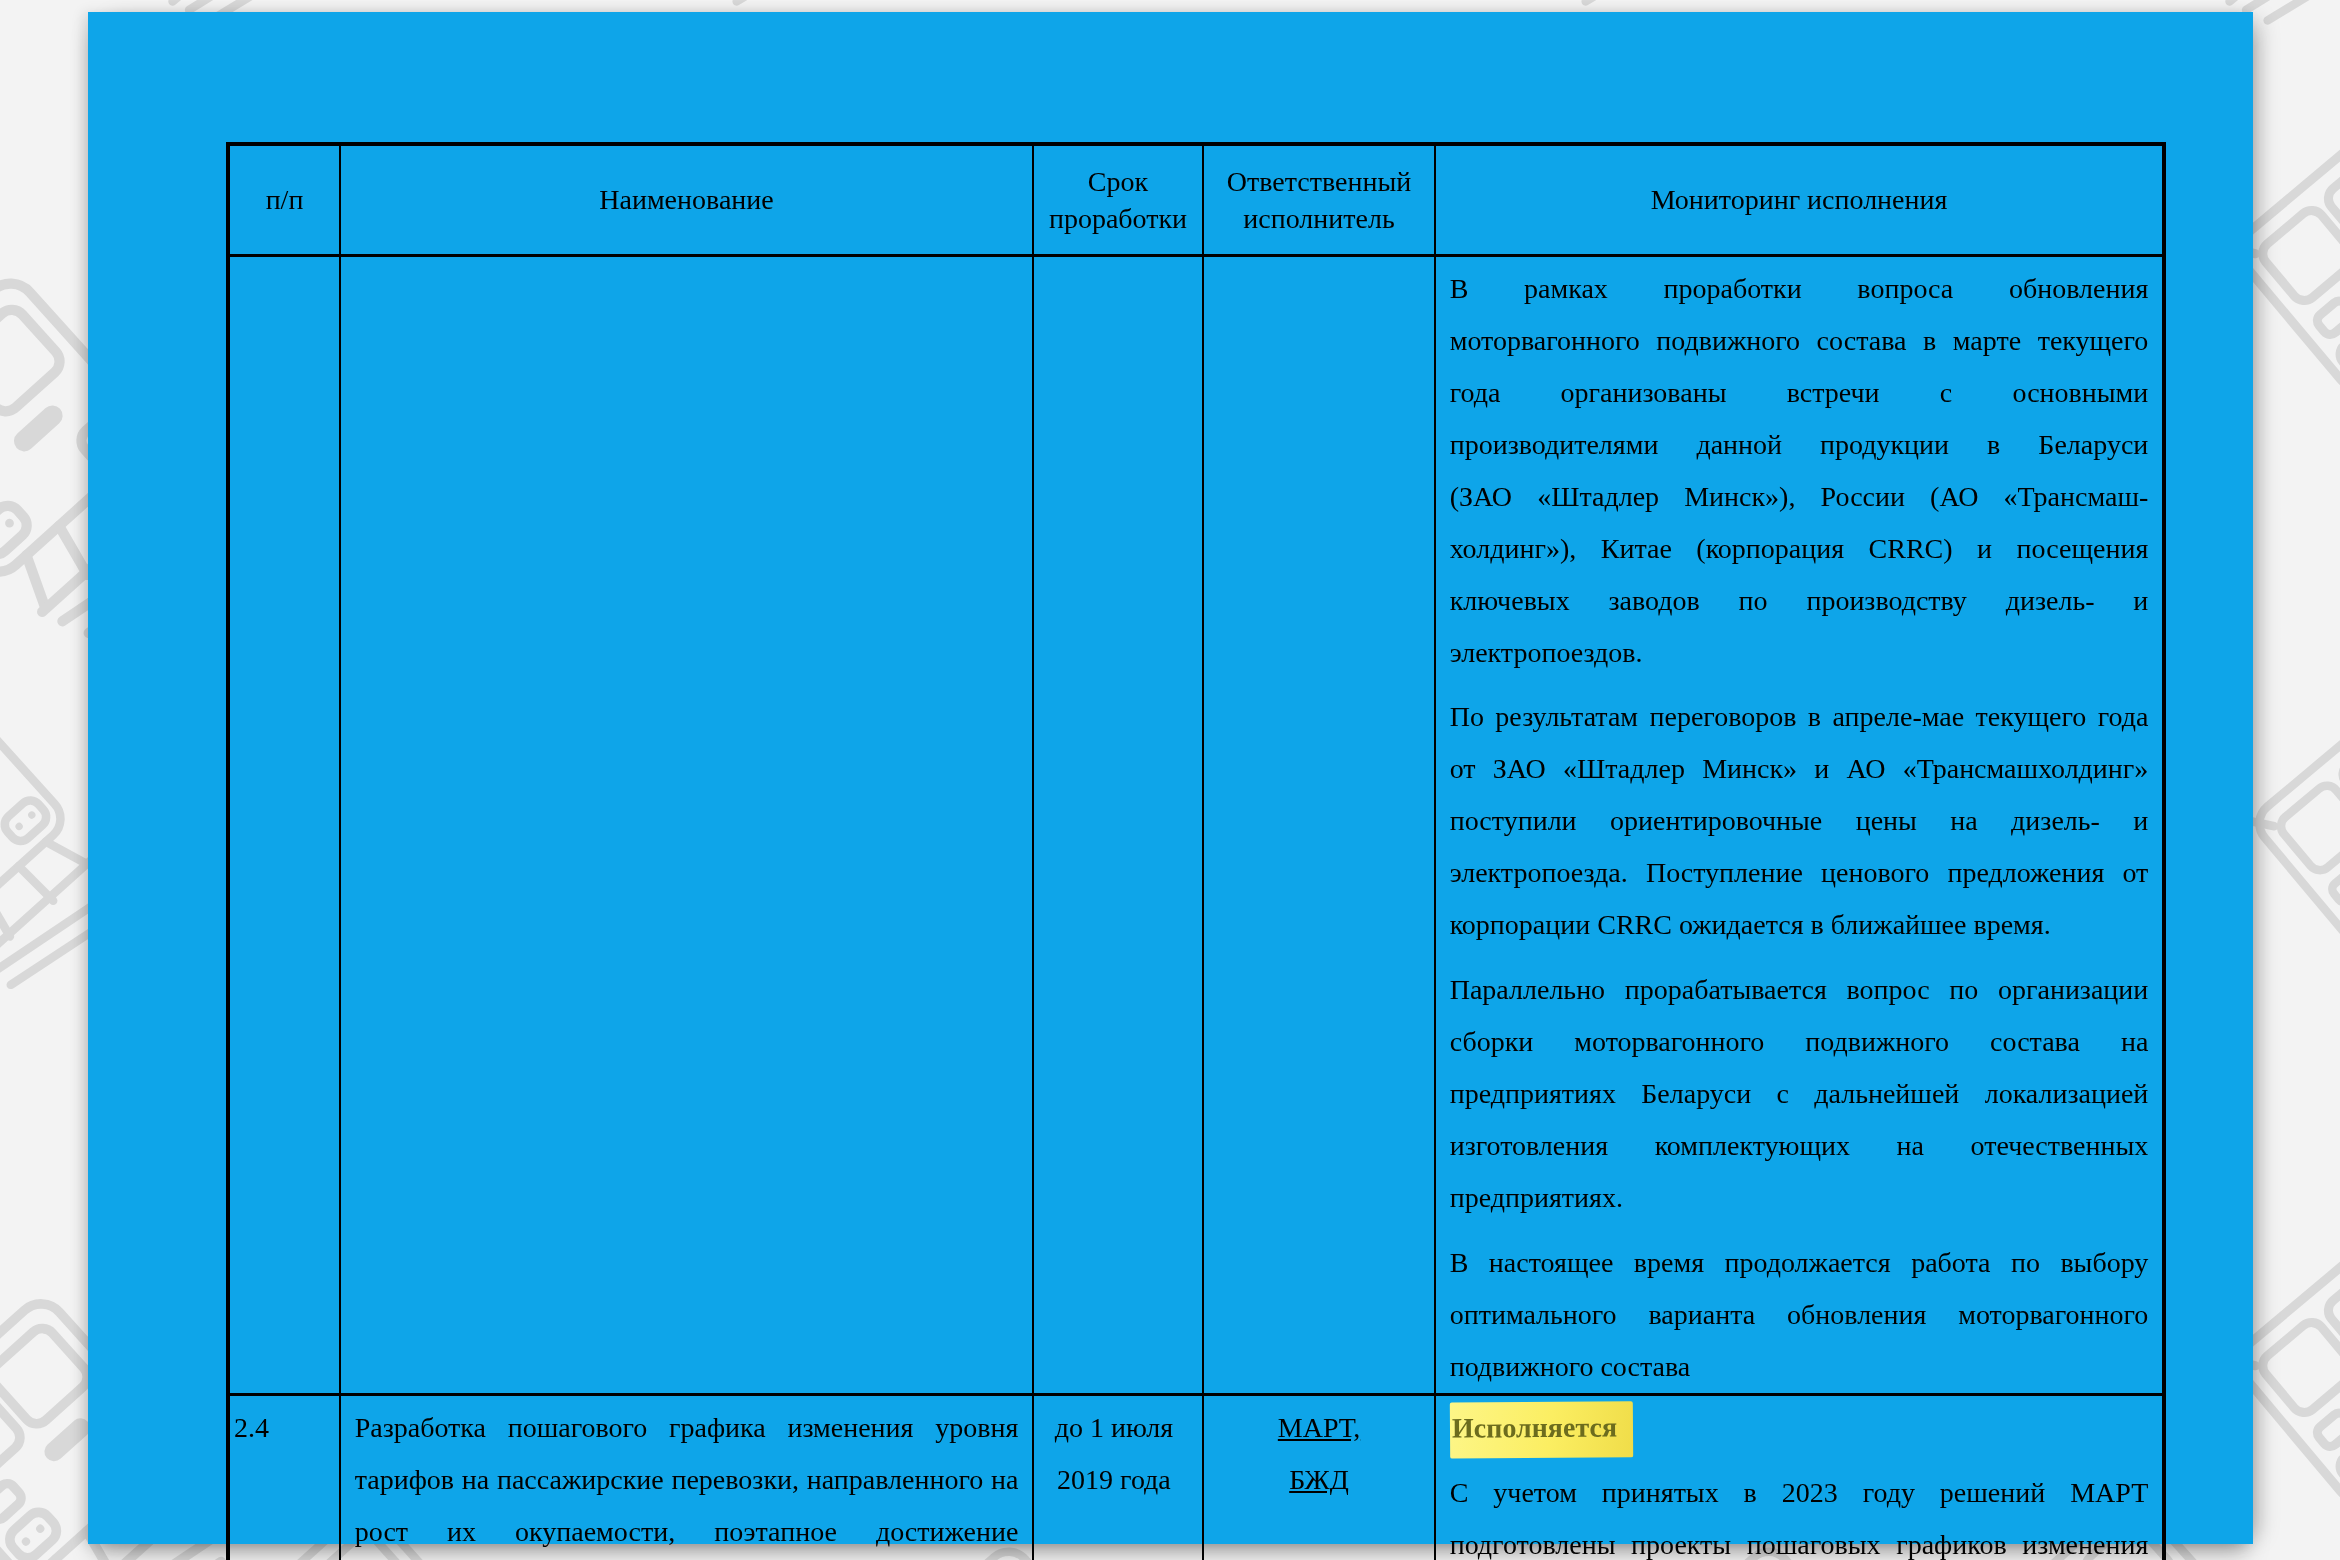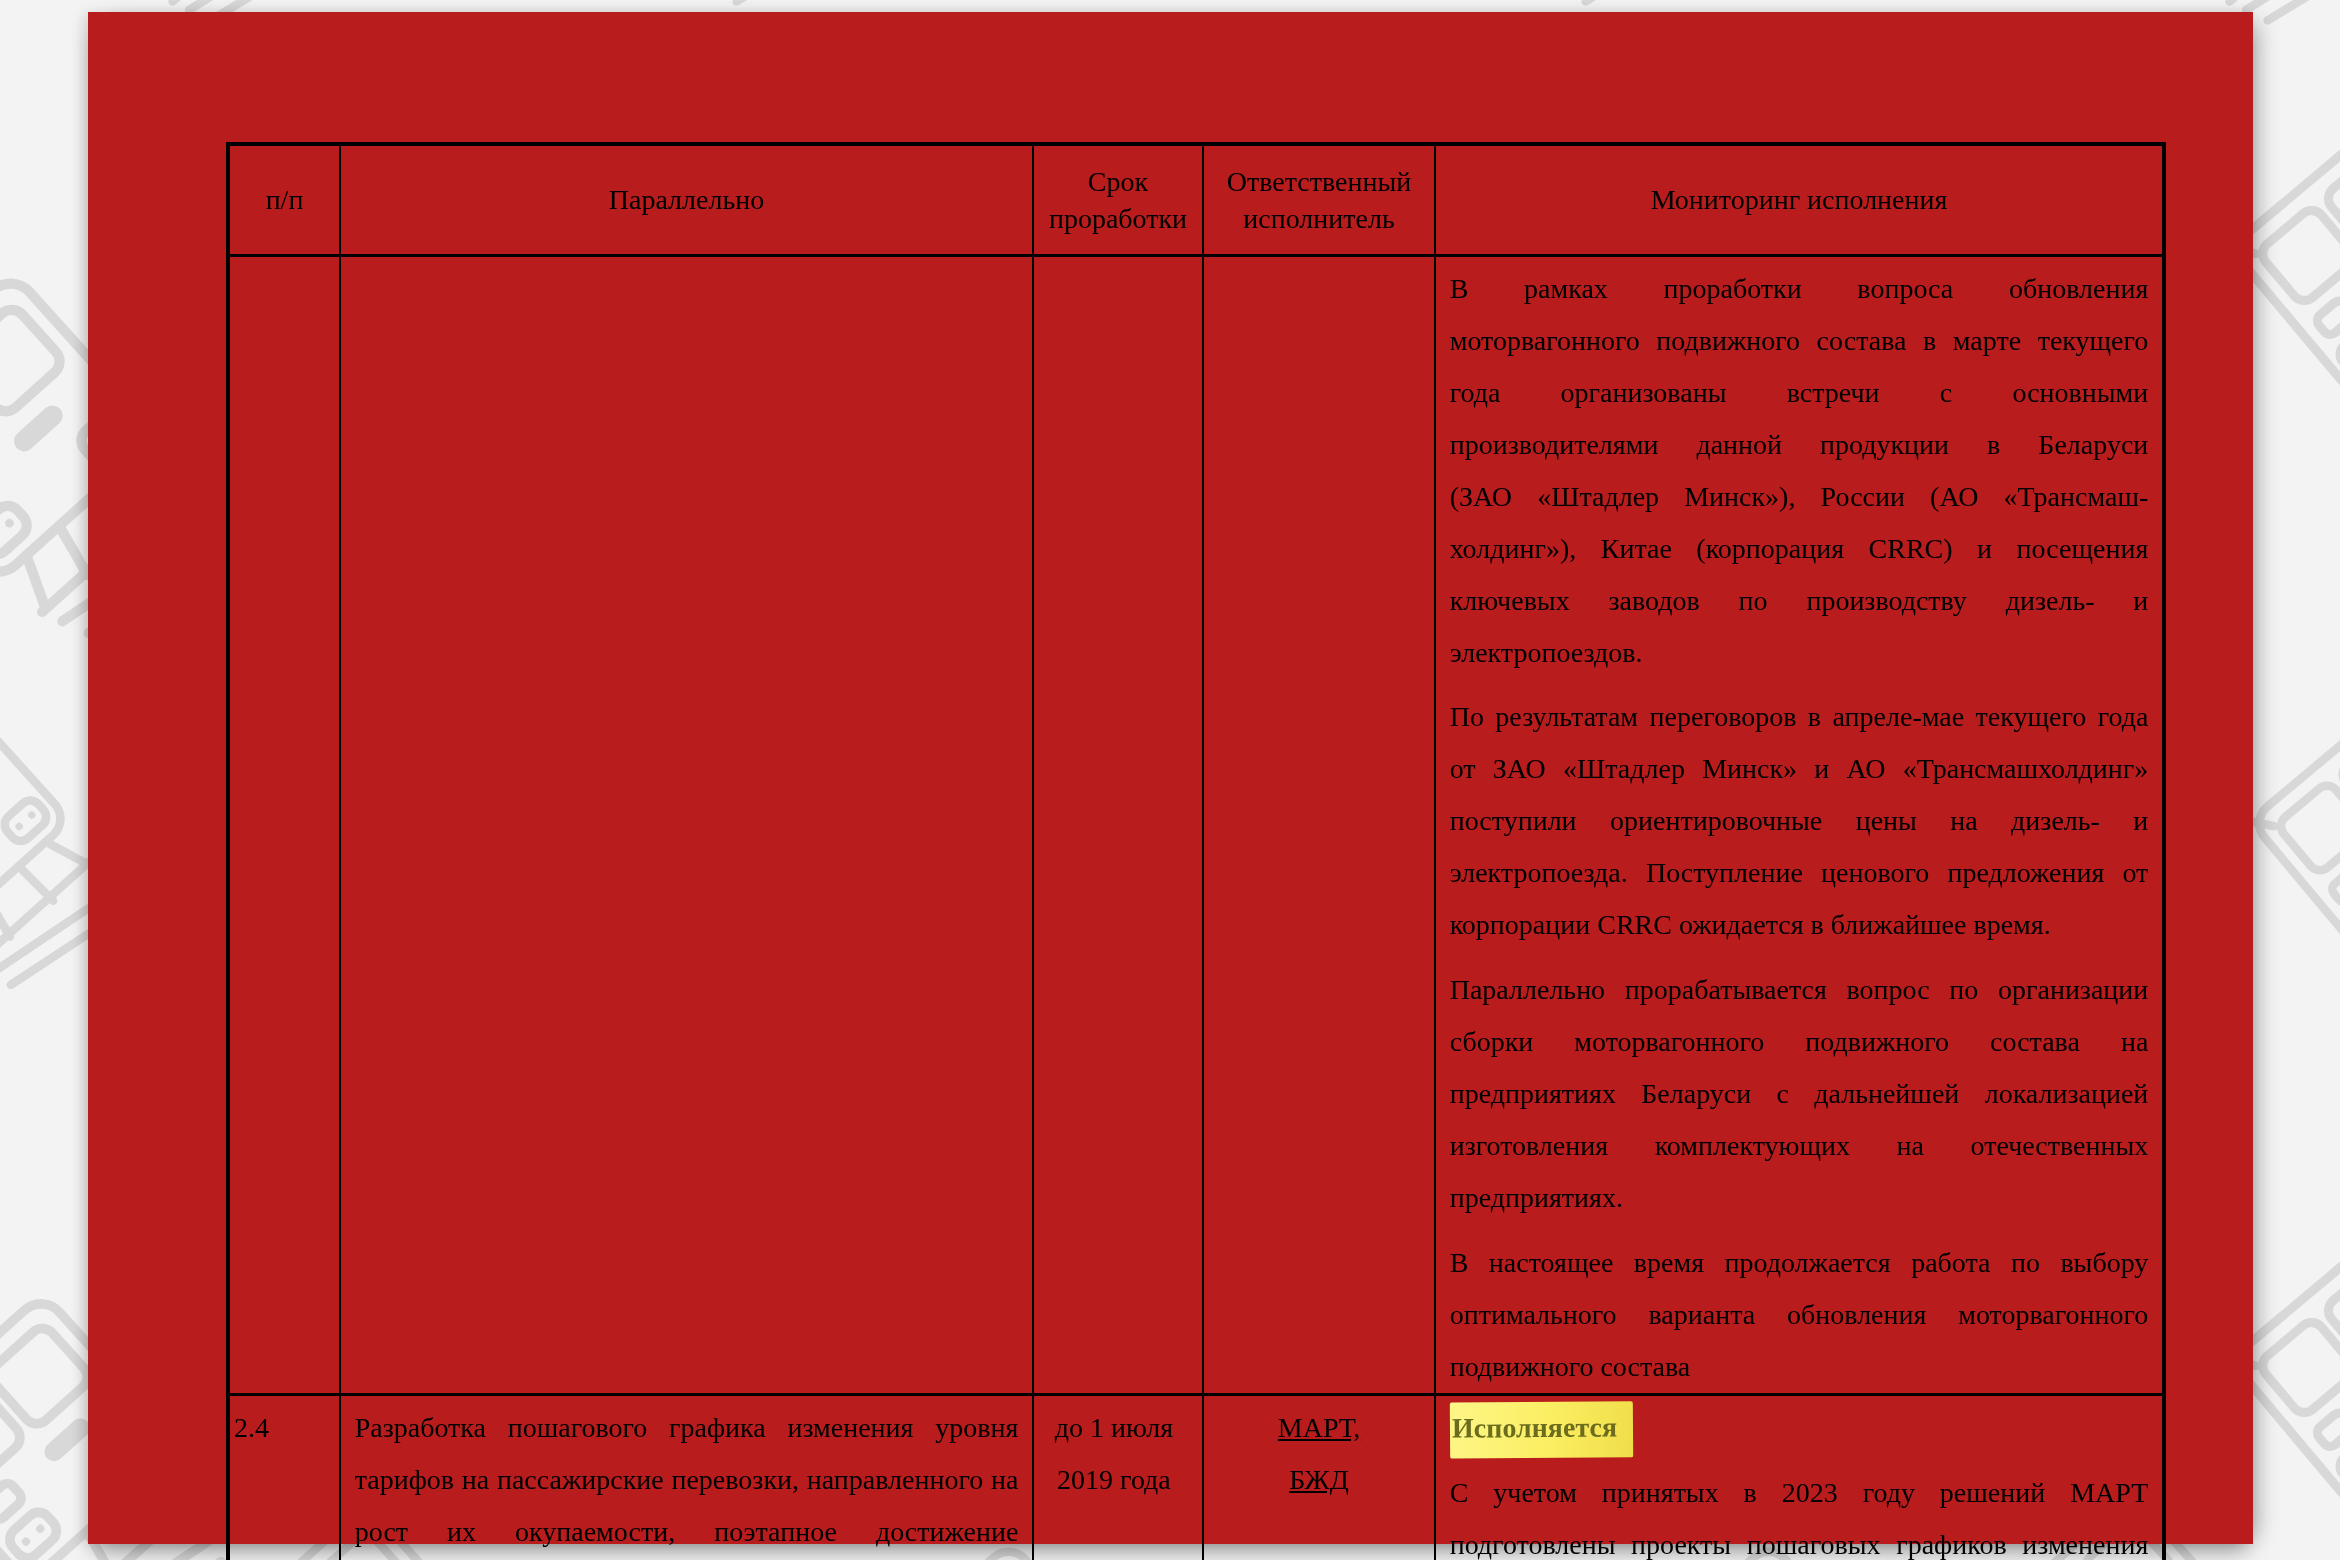--- a/index.html
+++ b/index.html
@@ -23,21 +23,21 @@
     color: #d8d8d8;
   }
 
   
   .page {
     position: absolute;
     left: 88px;
     top: 11.7px;
     width: 2165px;
     height: 1532px;
-    background: #b91c1c;
+    background: #0ea5e9;
     z-index: 1;
     box-shadow: 0 13.7px 21.5px -5.9px rgba(0,0,0,0.35),
                 13.7px 0 21.5px -7.8px rgba(0,0,0,0.22),
                 -4.9px 0 11.7px rgba(0,0,0,0.10);
   }
 
   
   table.doc-table {
     position: absolute;
     left: 138px;
@@ -176,21 +176,21 @@
     <colgroup>
       <col style="width:112px">
       <col style="width:693px">
       <col style="width:170px">
       <col style="width:232px">
       <col style="width:729px">
     </colgroup>
     <thead>
       <tr>
         <th>п/п</th>
-        <th>Параллельно</th>
+        <th>Наименование</th>
         <th>Срок проработки</th>
         <th>Ответственный исполнитель</th>
         <th>Мониторинг исполнения</th>
       </tr>
     </thead>
     <tbody>
 
       <tr class="row-cont">
         <td class="c-num"></td>
         <td class="c-name"></td>

